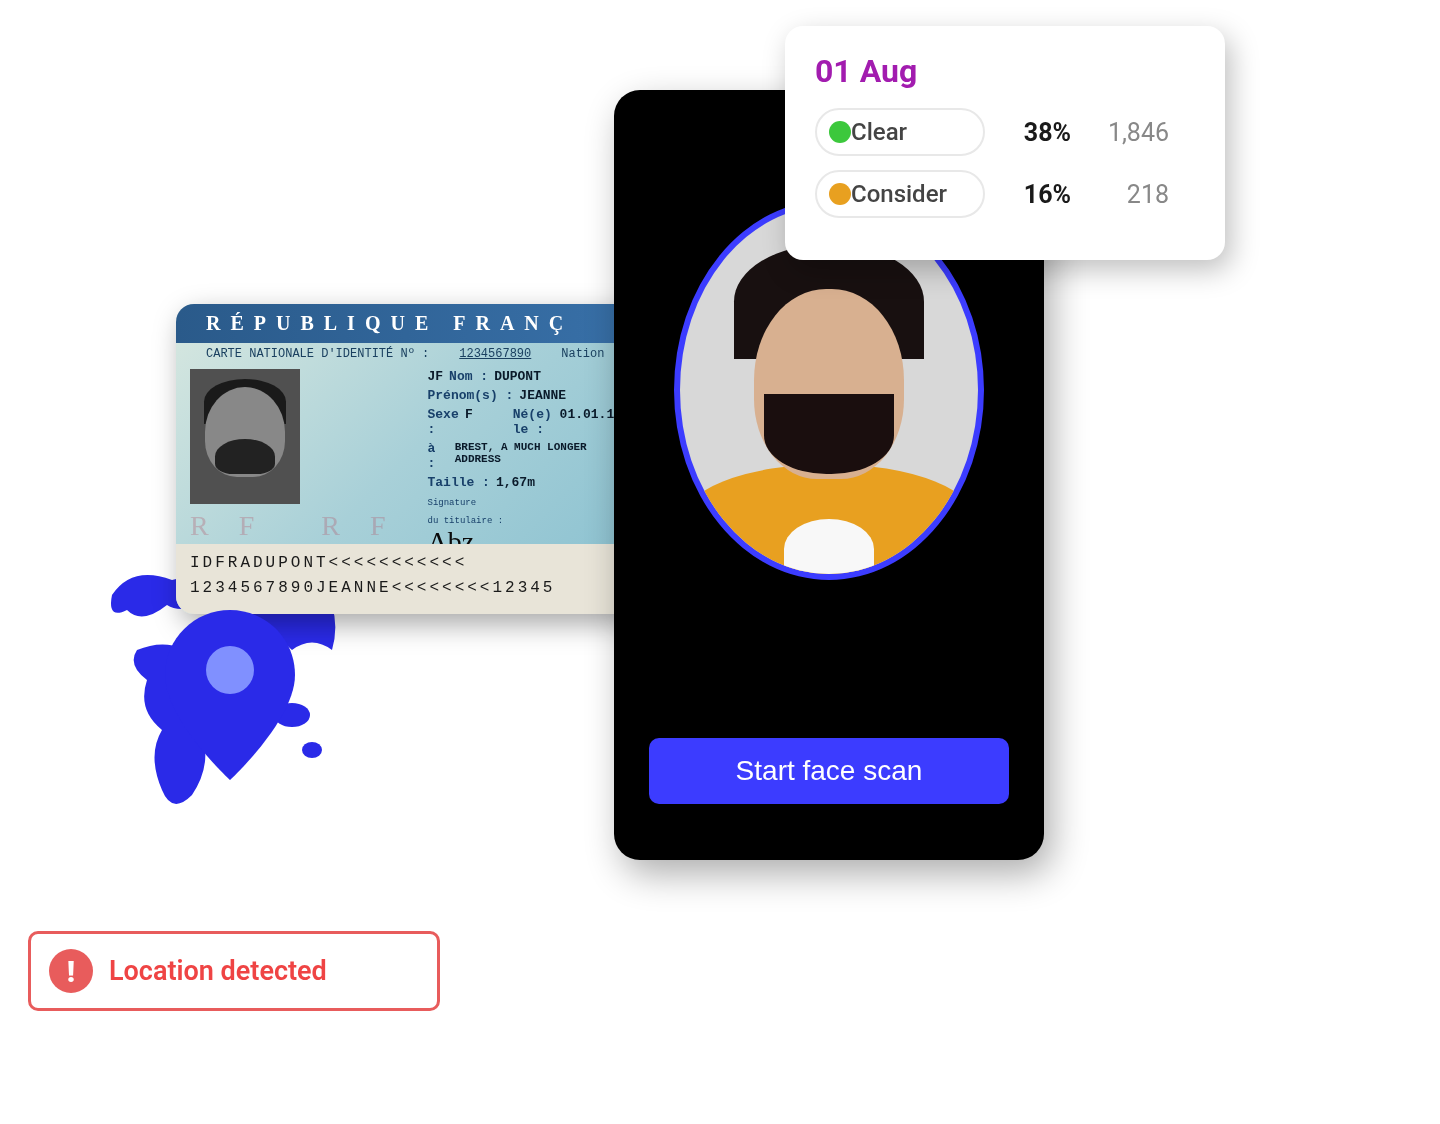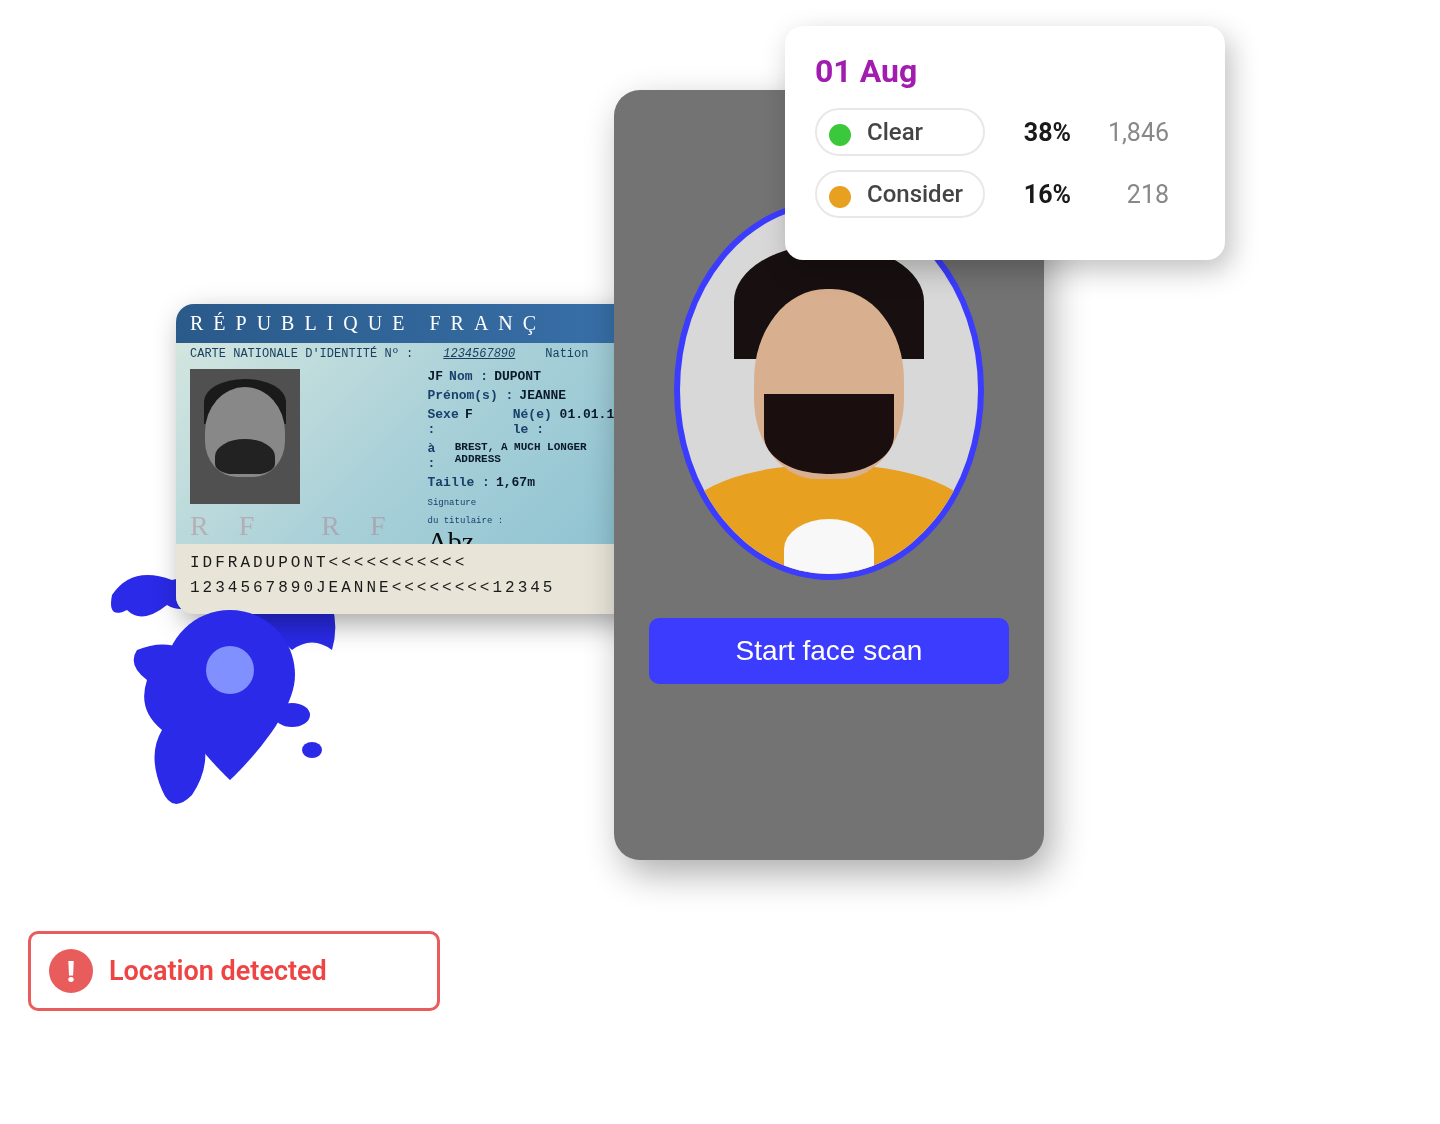--- a/index.html
+++ b/index.html
@@ -22,32 +22,32 @@
   border-radius: 18px;
   box-shadow: 6px 10px 28px rgba(0,0,0,0.35);
   overflow: hidden;
   font-family: "Courier New", monospace;
 }
 .id-header {
   background: linear-gradient(90deg, #2a5a8a 0%, #3870a8 100%);
   color: white;
   letter-spacing: 10px;
   font-size: 20px;
-  font-weight: 400;
-  padding: 8px 14px;
+  font-weight: 700;
+  padding: 8px 30px;
   font-family: Georgia, serif;
 }
 .id-subheader {
   font-size: 12px;
   color: #1a4060;
-  padding: 4px 14px;
+  padding: 4px 30px;
   display: flex;
   gap: 30px;
 }
-.id-subheader .underline { text-decoration: underline; font-style: italic; }
+.id-subheader .underline { text-decoration: underline; }
 .id-body {
   display: flex;
   gap: 12px;
   padding: 4px 14px;
 }
 .id-photo {
   width: 110px;
   height: 135px;
   background: #505050;
   position: relative;
@@ -166,26 +166,27 @@
   color: #ef4444;
 }
 
 
 .phone-card {
   position: absolute;
   left: 614px;
   top: 90px;
   width: 430px;
   height: 770px;
-  background: #737373;
+  background: #000000;
   border-radius: 26px;
   box-shadow: 8px 14px 36px rgba(0,0,0,0.32);
   display: flex;
   flex-direction: column;
   align-items: center;
+  justify-content: space-between;
   padding: 110px 34px 56px;
   gap: 38px;
 }
 .face-oval {
   width: 310px;
   height: 380px;
   border: 6px solid #3c3cff;
   border-radius: 50%;
   display: flex;
   align-items: flex-end;
@@ -274,22 +275,22 @@
   font-weight: 700;
 }
 .stat-row {
   display: flex;
   align-items: center;
   margin-bottom: 14px;
   gap: 14px;
 }
 .stat-pill {
   display: flex;
-  align-items: flex-end;
-  gap: 16px;
+  align-items: center;
+  gap: 0;
   border: 2px solid #e8e8e8;
   border-radius: 26px;
   padding: 8px 20px 8px 12px;
   font-size: 24px;
   color: #444;
   font-weight: 500;
   min-width: 170px;
 }
 .dot { width: 22px; height: 22px; border-radius: 50%; }
 .dot.green { background: #3cc83c; }

